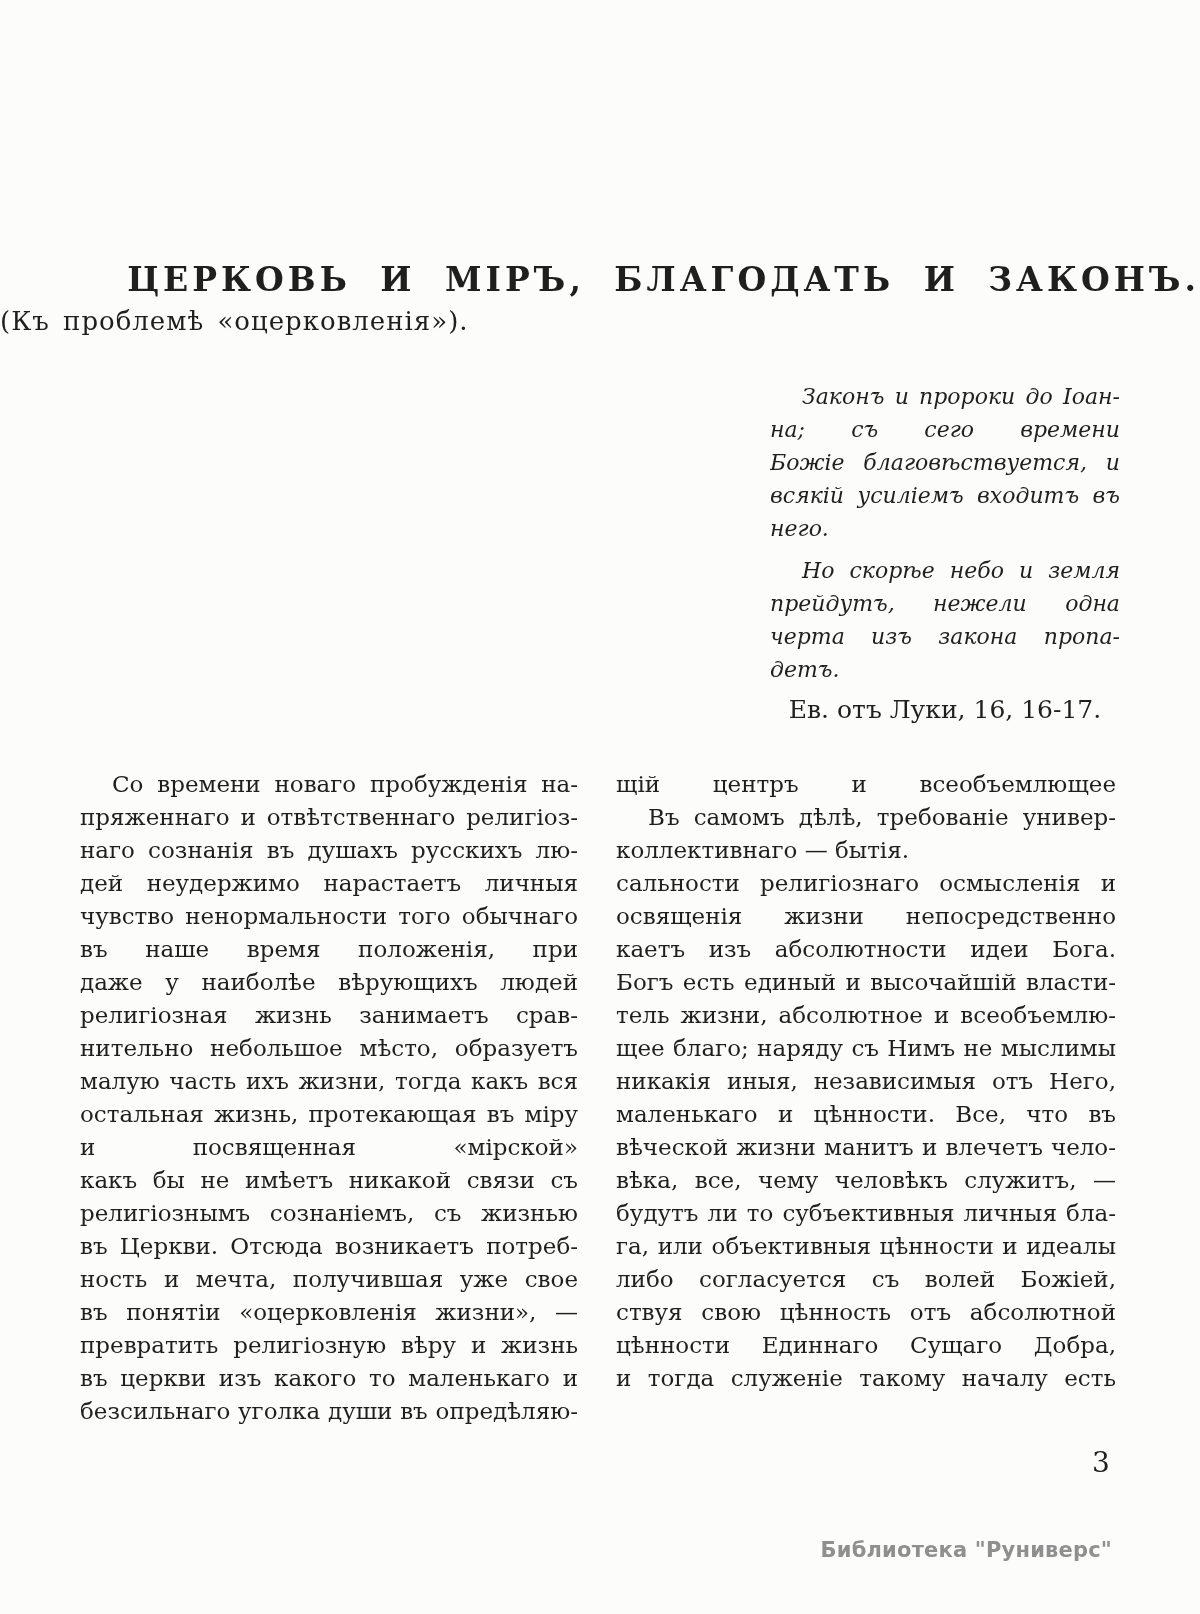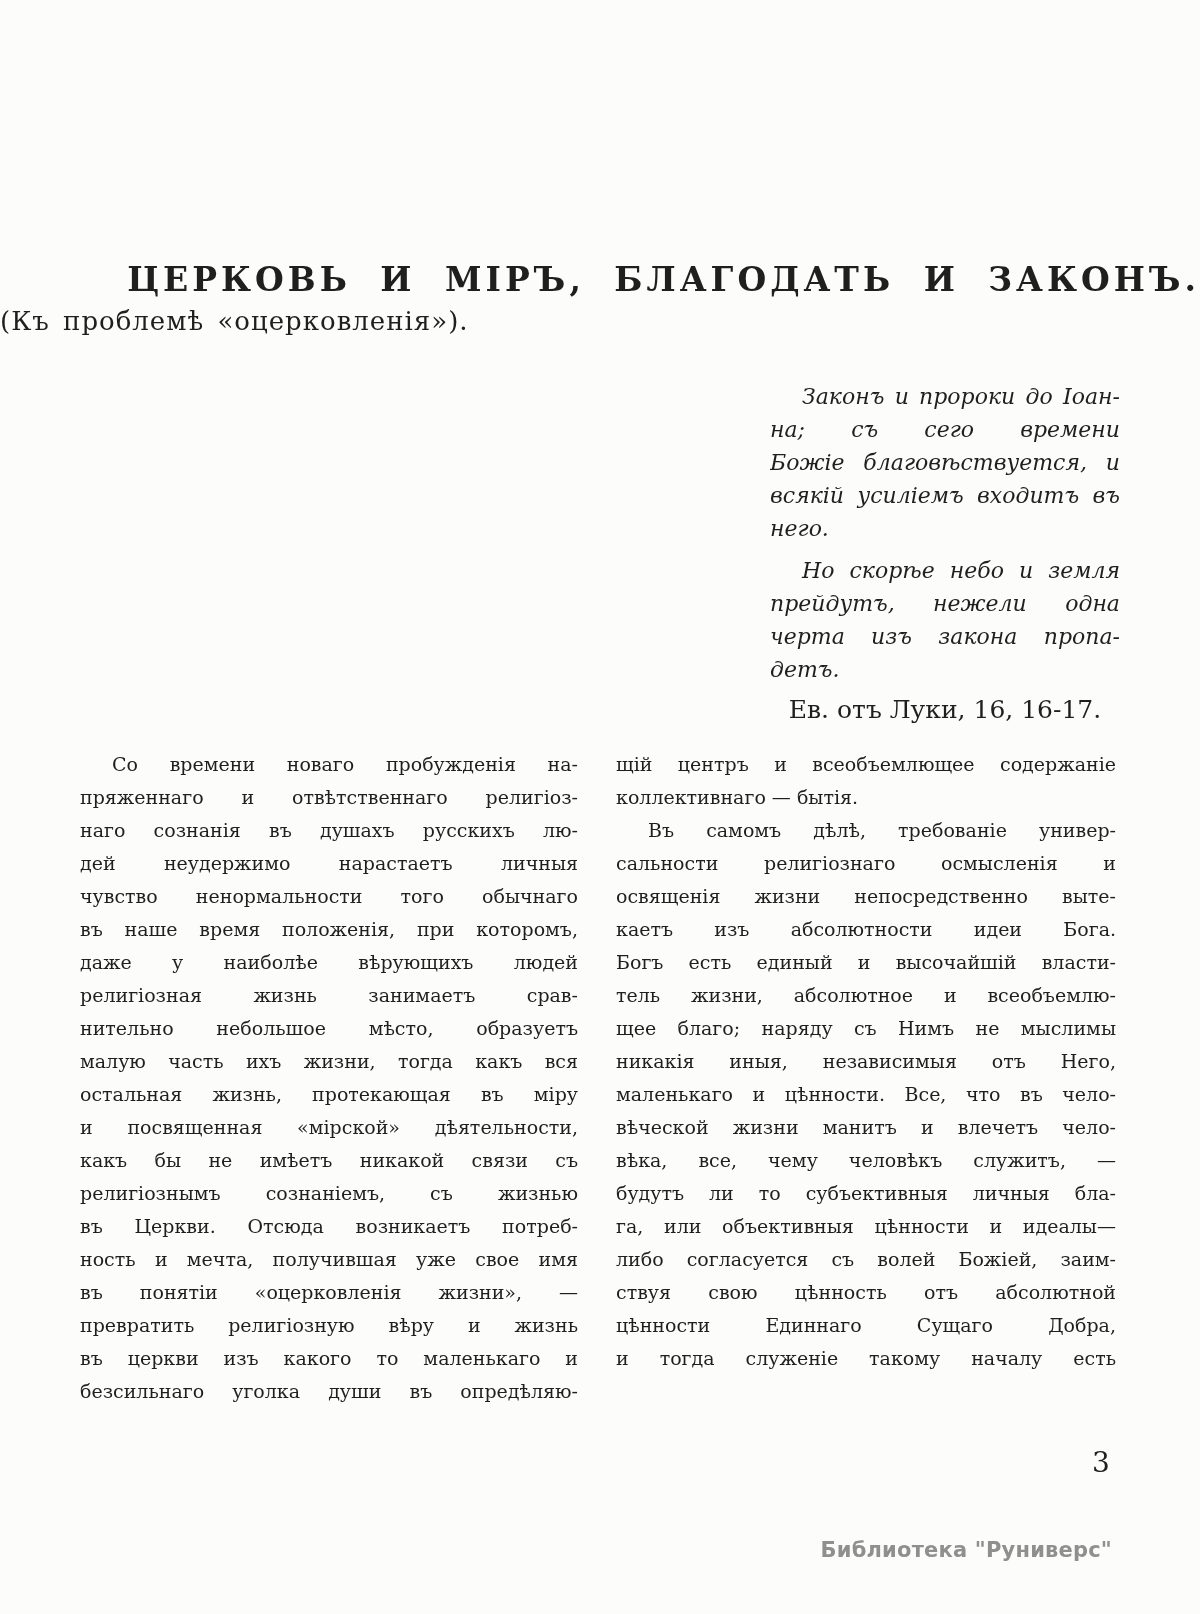--- a/index.html
+++ b/index.html
@@ -49,22 +49,22 @@
     height: 33px;
     line-height: 33px;
     text-align: justify;
     text-align-last: justify;
     overflow: hidden;
   }
   .line.end { text-align-last: left; }
   .line.indent { text-indent: 32px; }
   .col {
     position: absolute;
-    top: 748px;
-    font-size: 19px;
+    top: 768px;
+    font-size: 23px;
   }
   .col.left  { left: 80px;  width: 498px; }
   .col.right { left: 616px; width: 500px; }
   .pageno {
     position: absolute;
     left: 1092px; top: 1446px;
     font-size: 28px;
   }
   .watermark {
     position: absolute;
@@ -121,22 +121,22 @@
       <div class="line">въ Церкви. Отсюда возникаетъ потреб-</div>
       <div class="line">ность и мечта, получившая уже свое имя</div>
       <div class="line">въ понятіи «оцерковленія жизни», —</div>
       <div class="line">превратить религіозную вѣру и жизнь</div>
       <div class="line">въ церкви изъ какого то маленькаго и</div>
       <div class="line">безсильнаго уголка души въ опредѣляю-</div>
     </div>
 
   <div class="col right">
       <div class="line">щій центръ и всеобъемлющее содержаніе</div>
+      <div class="line indent">Въ самомъ дѣлѣ, требованіе универ-</div>
       <div class="line end">коллективнаго — бытія.</div>
-      <div class="line indent">Въ самомъ дѣлѣ, требованіе универ-</div>
       <div class="line">сальности религіознаго осмысленія и</div>
       <div class="line">освященія жизни непосредственно выте-</div>
       <div class="line">каетъ изъ абсолютности идеи Бога.</div>
       <div class="line">Богъ есть единый и высочайшій власти-</div>
       <div class="line">тель жизни, абсолютное и всеобъемлю-</div>
       <div class="line">щее благо; наряду съ Нимъ не мыслимы</div>
       <div class="line">никакія иныя, независимыя отъ Него,</div>
       <div class="line">маленькаго и цѣнности. Все, что въ чело-</div>
       <div class="line">вѣческой жизни манитъ и влечетъ чело-</div>
       <div class="line">вѣка, все, чему человѣкъ служитъ, —</div>

